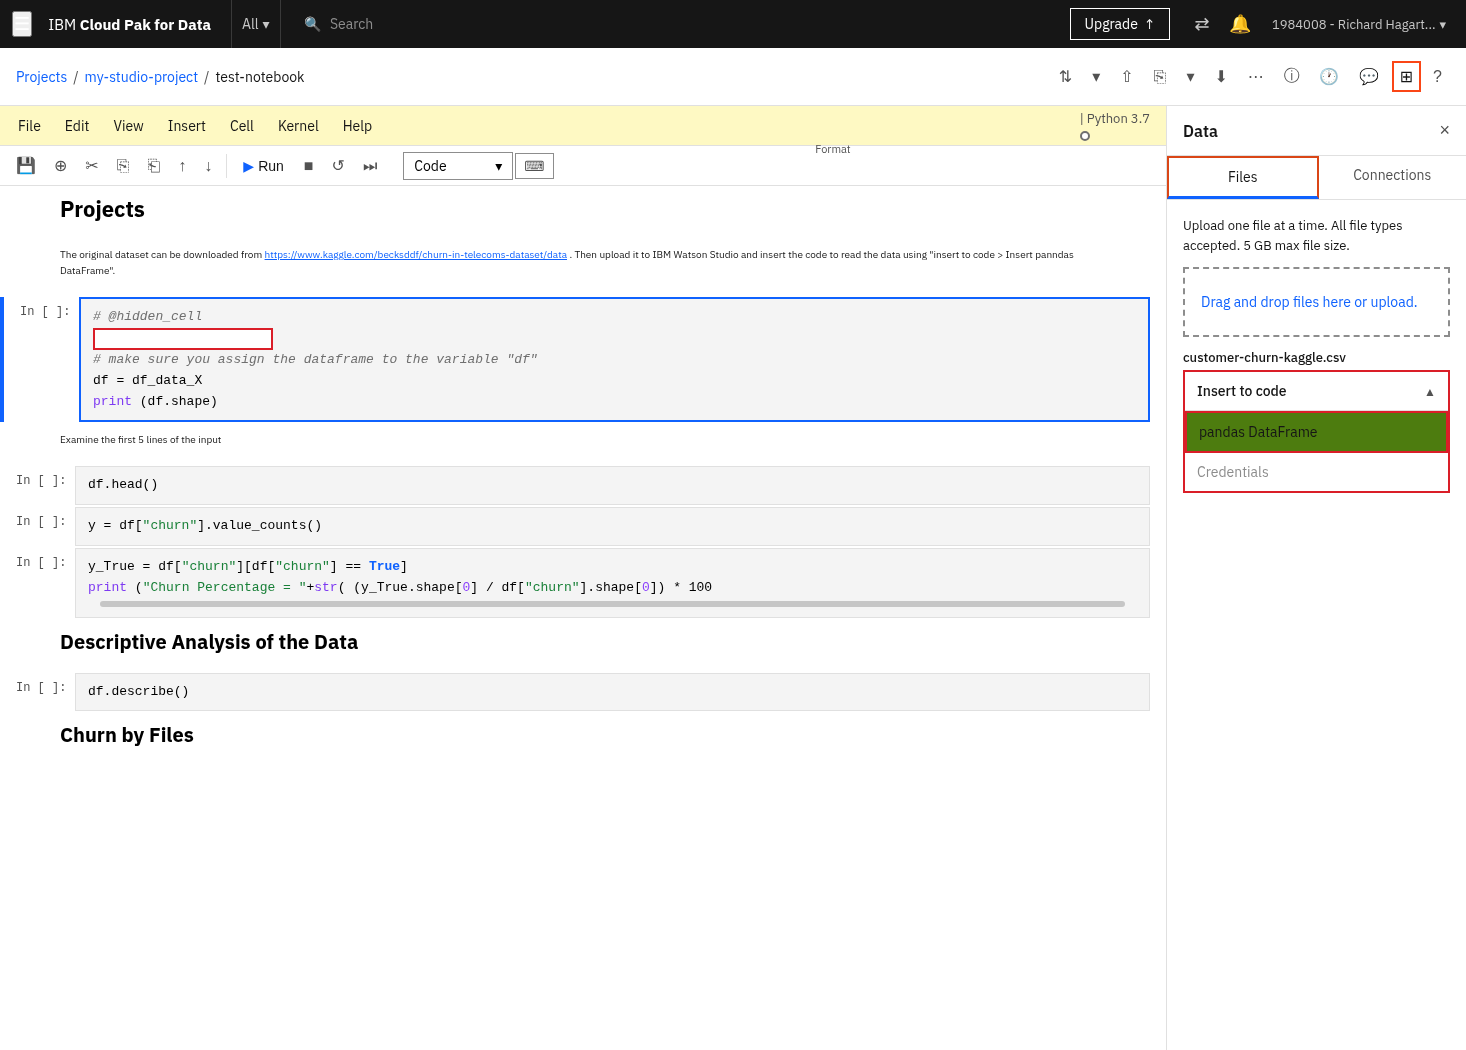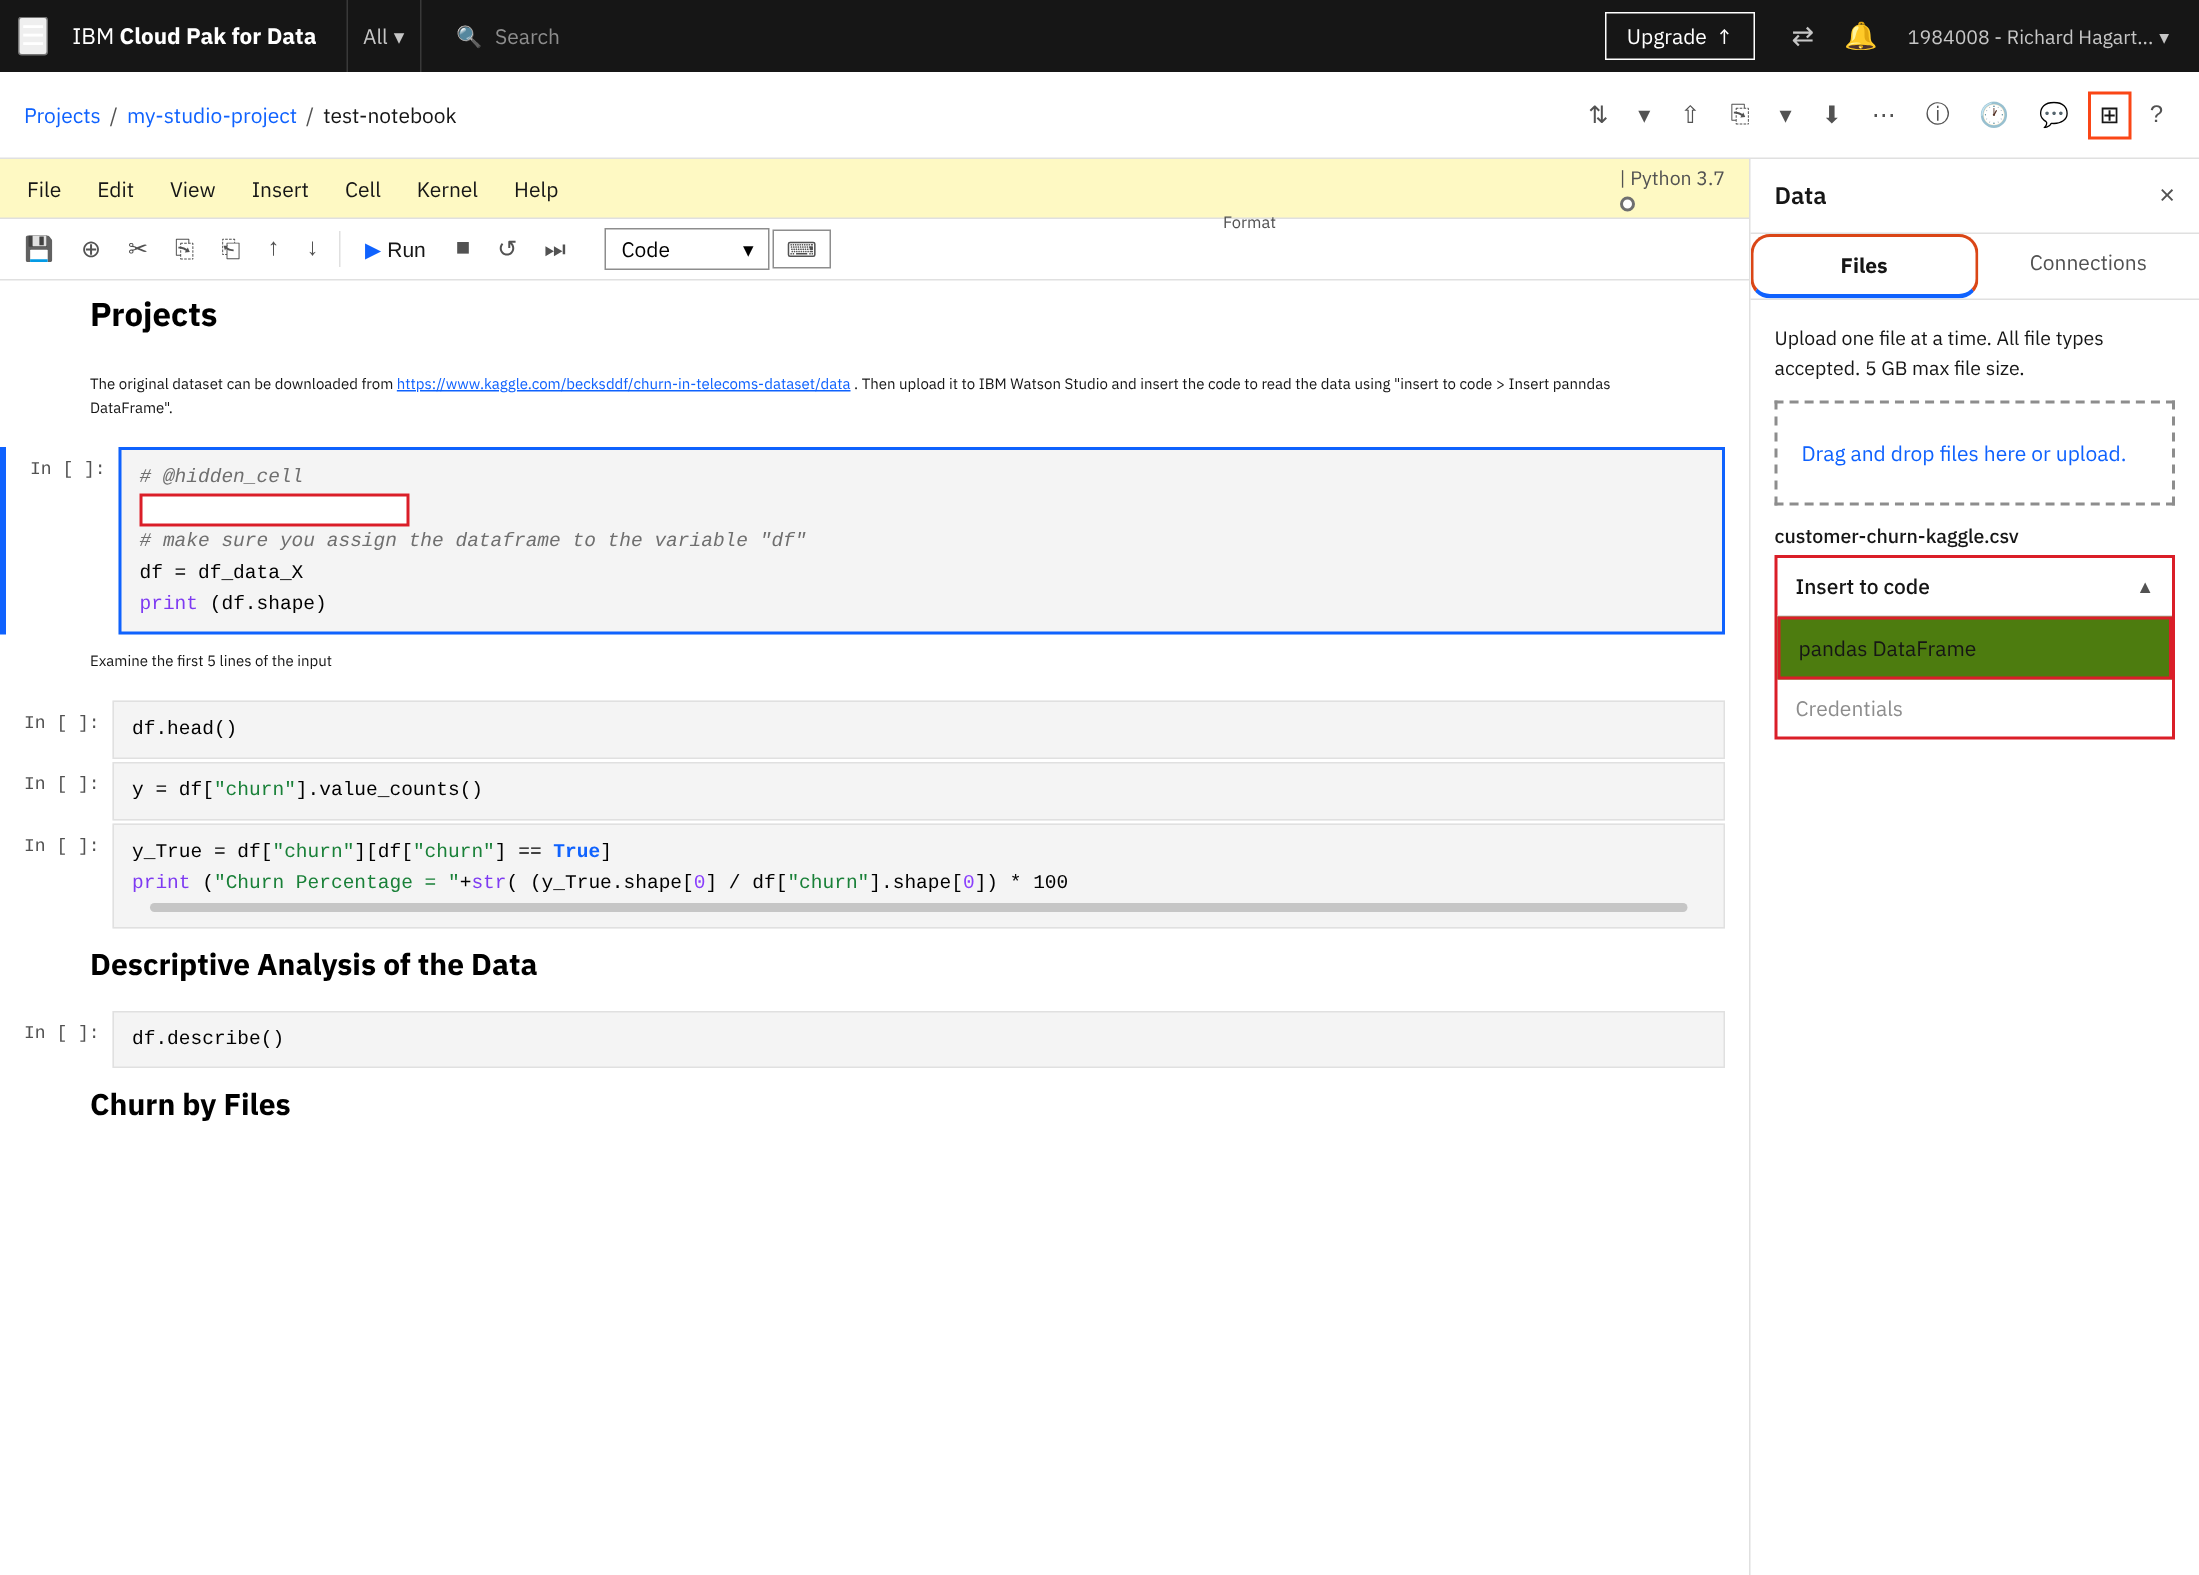--- a/index.html
+++ b/index.html
@@ -86,21 +86,21 @@
     .scrollbar-line { height: 6px; background: #c6c6c6; border-radius: 3px; margin: 2px 12px; }
 
     
     .right-panel { width: 300px; background: #fff; border-left: 1px solid #e0e0e0; display: flex; flex-direction: column; }
     .right-panel-header { display: flex; align-items: center; justify-content: space-between; padding: 14px 16px; border-bottom: 1px solid #e0e0e0; }
     .right-panel-title { font-size: 16px; font-weight: 600; color: #161616; }
     .right-panel-close { background: none; border: none; font-size: 18px; cursor: pointer; color: #525252; }
 
     .right-panel-tabs { display: flex; border-bottom: 1px solid #e0e0e0; }
     .right-tab { flex: 1; text-align: center; padding: 10px; font-size: 14px; cursor: pointer; color: #525252; }
-    .right-tab.active { color: #161616; border-bottom: 3px solid #0f62fe; font-weight: 700; border-radius: 13px; }
+    .right-tab.active { color: #161616; border-bottom: 3px solid #0f62fe; font-weight: 400; }
 
     .right-panel-body { padding: 16px; flex: 1; display: flex; flex-direction: column; gap: 12px; }
     .upload-desc { font-size: 13px; color: #161616; line-height: 1.5; }
     .upload-zone { border: 2px dashed #8d8d8d; padding: 24px 16px; text-align: left; cursor: pointer; }
     .upload-zone-text { color: #0f62fe; font-size: 14px; }
 
     
     .file-item { position: relative; }
     .file-name { font-size: 13px; color: #161616; margin-bottom: 4px; font-weight: 500; }
 

